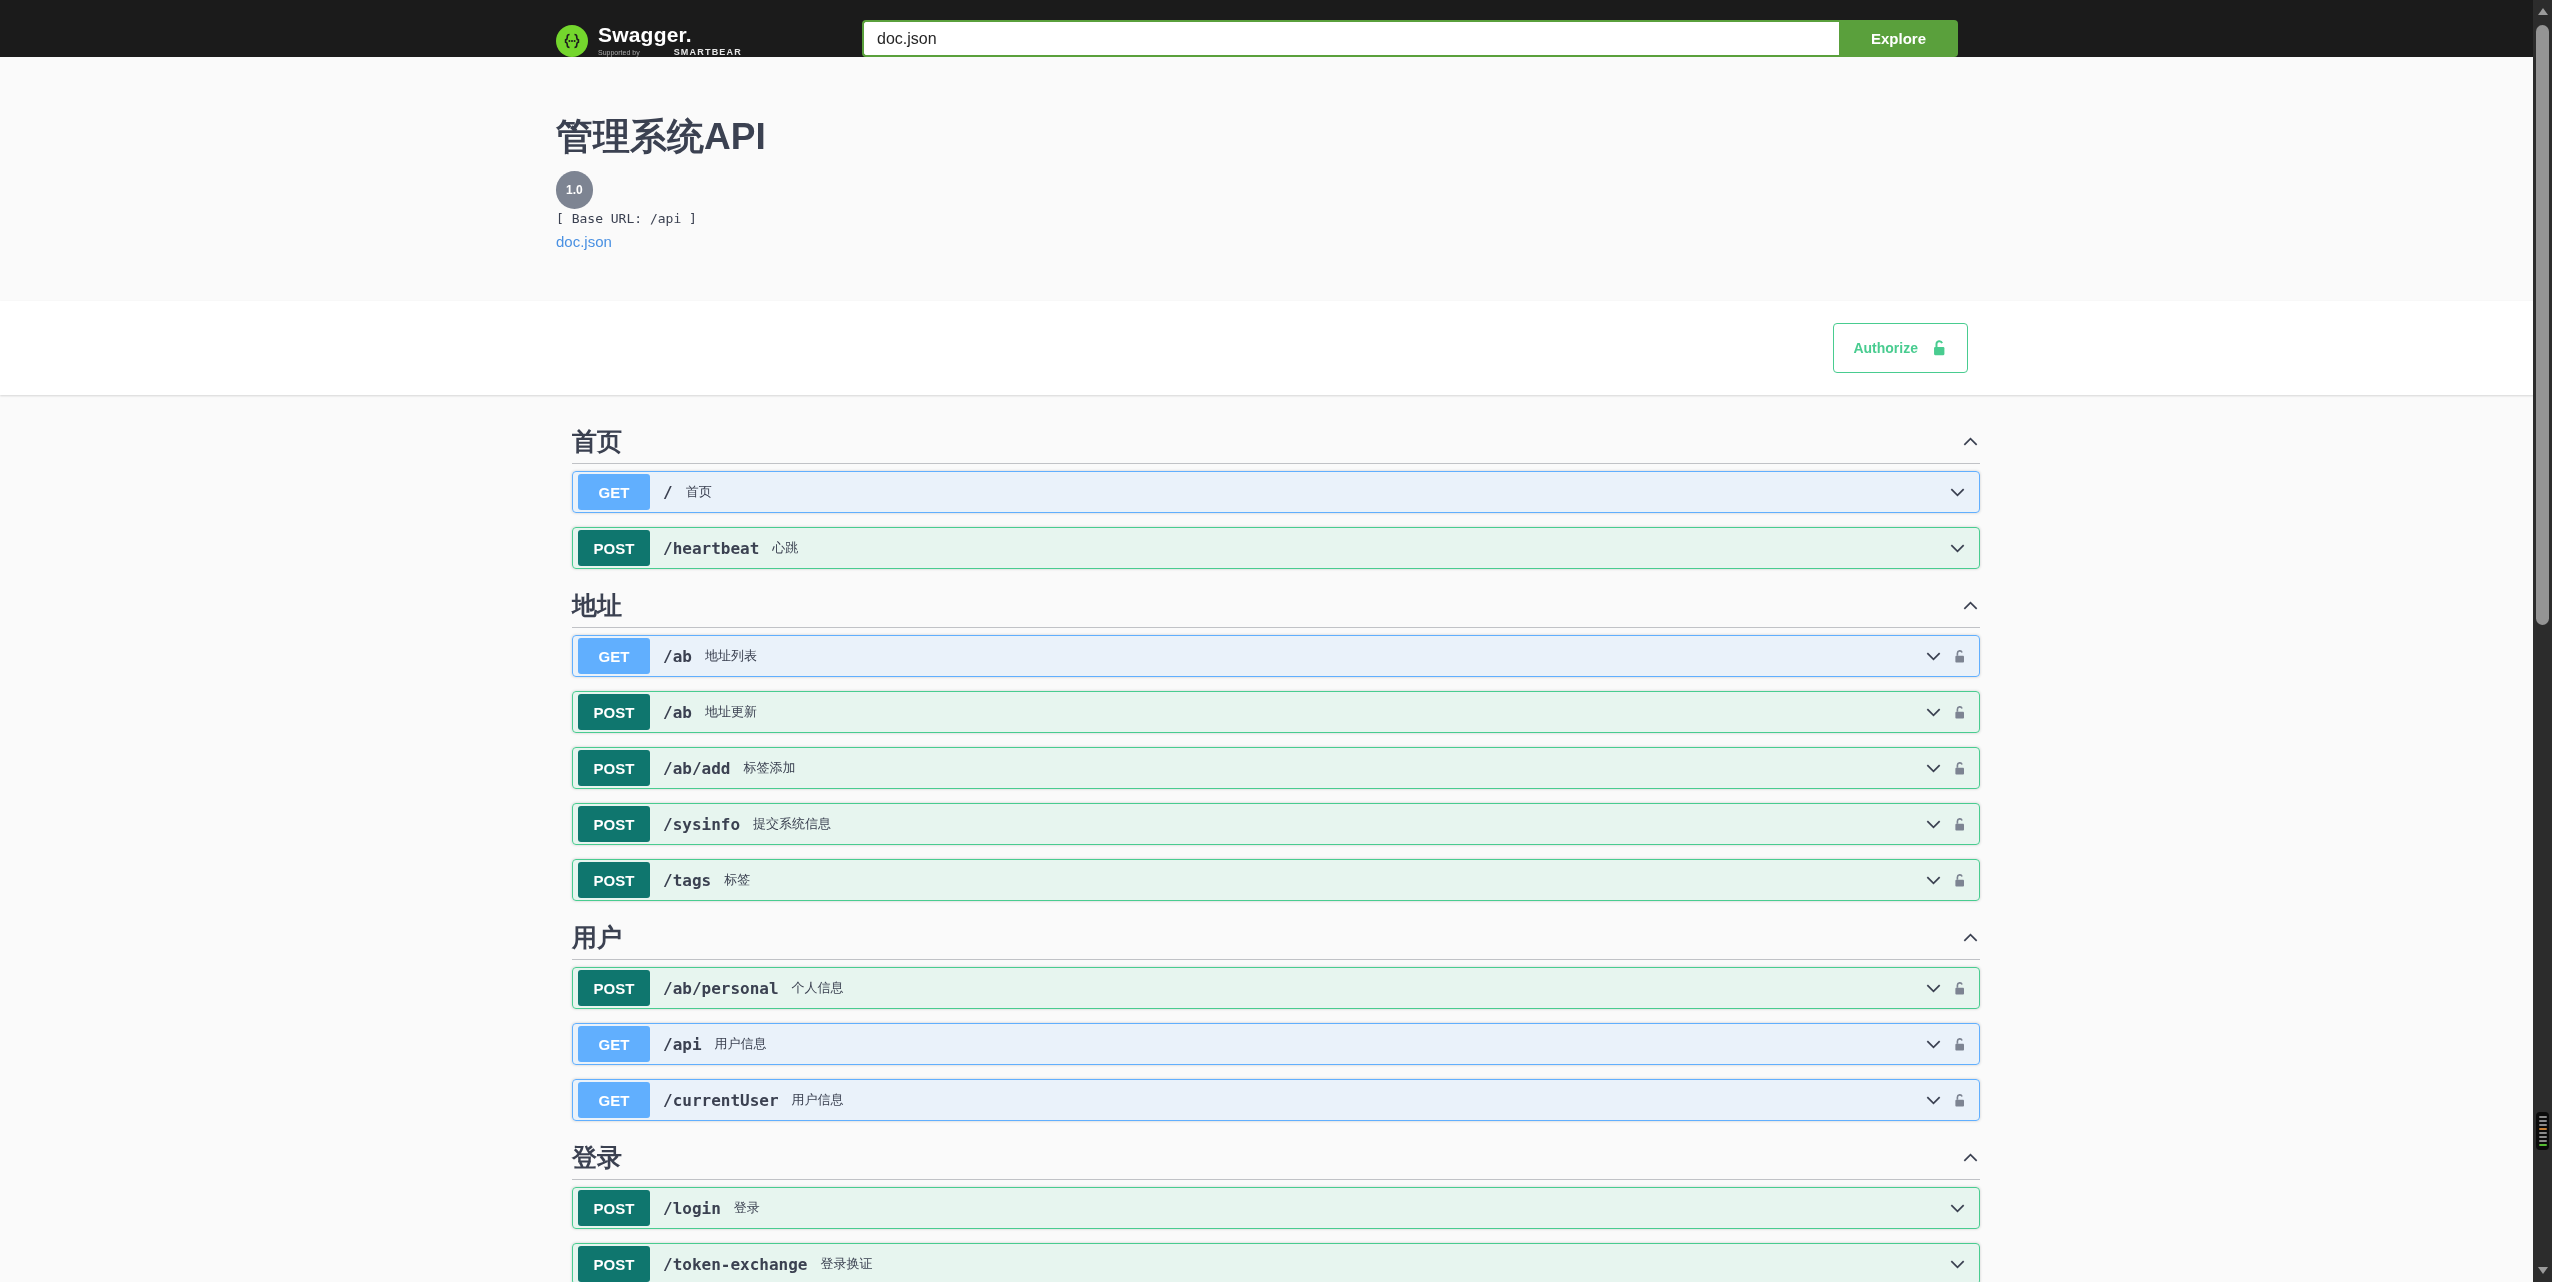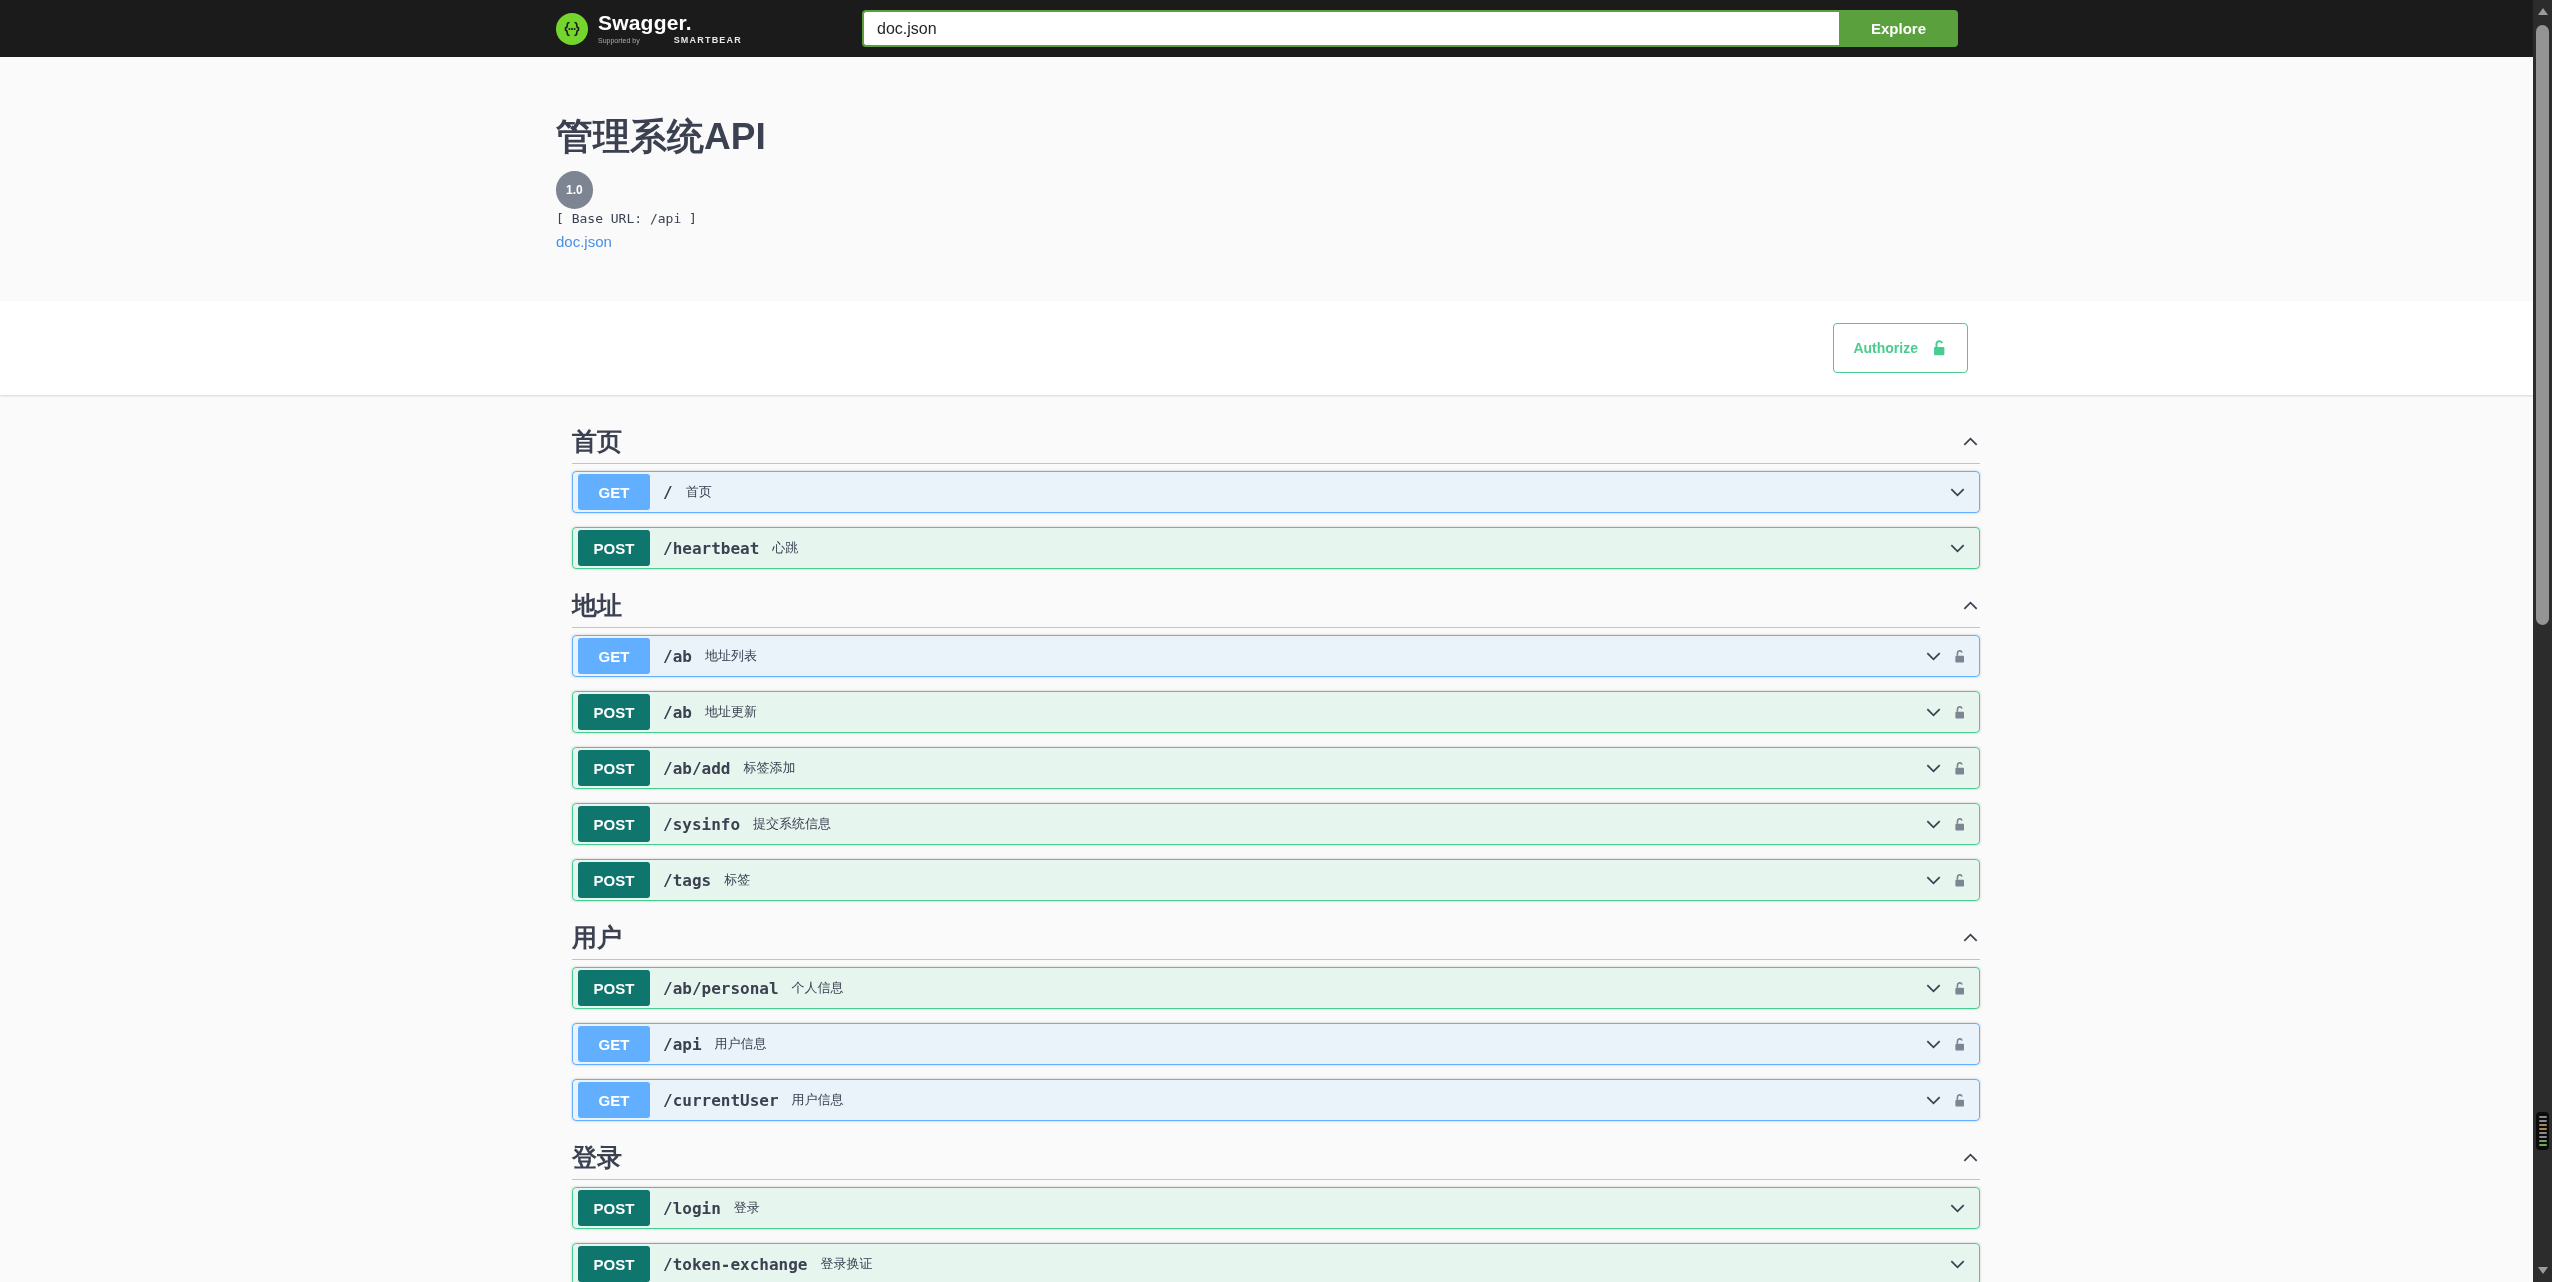--- a/index.html
+++ b/index.html
@@ -5,21 +5,21 @@
   * { box-sizing: border-box; margin: 0; padding: 0; }
   html,body { width: 2552px; height: 1282px; overflow: hidden; }
   body {
     background: #fafafa;
     font-family: "Liberation Sans", "DejaVu Sans", sans-serif;
     color: #3b4151;
     position: relative;
   }
   
   .topbar { background: #1b1b1b; height: 57px; width: 100%; }
-  .topbar-inner { width: 1424px; margin-left: 556px; height: 100%; display: flex; align-items: center; }
+  .topbar-inner { width: 1424px; margin-left: 556px; height: 100%; display: flex; align-items: flex-end; }
   .brand { width: 306px; display: flex; align-items: center; gap: 10px; text-decoration: none; cursor: pointer; }
   .logo-circle { width: 32px; height: 32px; border-radius: 50%; background: #74d62d; display: flex; align-items: center; justify-content: center; flex: 0 0 auto; }
   .brand-text { display: flex; flex-direction: column; line-height: 1; }
   .brand-name { color: #ffffff; font-size: 21px; font-weight: 600; letter-spacing: .2px; }
   .brand-tagline { margin-top: 3px; display: flex; align-items: baseline; gap: 4px; }
   .tagline-prefix { color: #aaaaaa; font-size: 7px; }
   .tagline-brand { color: #e8e8e8; font-size: 9px; font-weight: 700; letter-spacing: 1.2px; padding-left: 30px; }
   .search-form { flex: 1; display: flex; margin-right: 22px; height: 37px; }
   .search-input {
     flex: 1; height: 37px; border: 2px solid #5aa03c; border-right: none;

